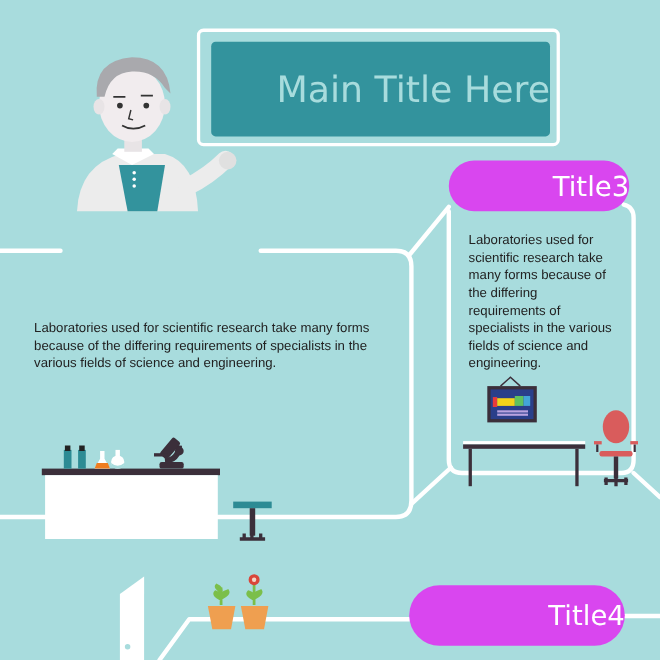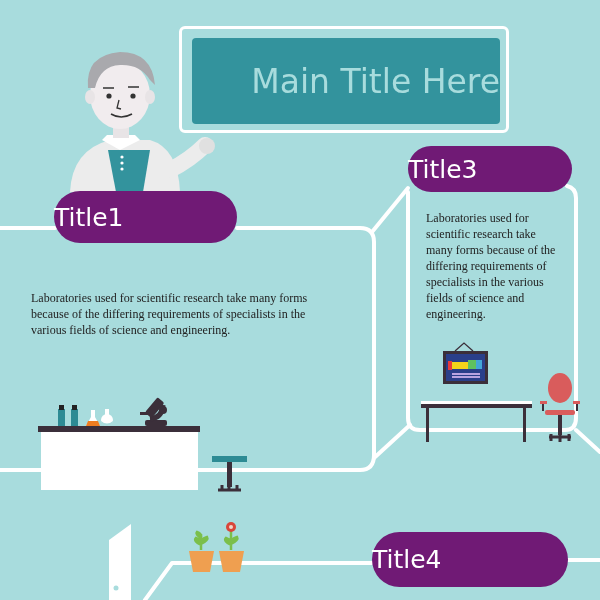--- a/index.html
+++ b/index.html
@@ -2,25 +2,25 @@
 <html><head>
 <meta charset="utf-8">
 <style>
   html, body { margin:0; padding:0; }
   body { width:600px; height:600px; overflow:hidden; background:#a8dcdd; font-family:"DejaVu Sans", sans-serif; }
   .stage { position:relative; width:600px; height:600px; background:#a8dcdd; overflow:hidden; }
   .lines { position:absolute; left:0; top:0; width:600px; height:600px; }
   .title-frame { position:absolute; left:179px; top:26px; width:330px; height:107px; border:3px solid #fff; border-radius:6px; box-sizing:border-box; }
   .title-box { position:absolute; left:192px; top:38px; width:308px; height:86px; background:#33939d; border-radius:4px; display:flex; align-items:center; justify-content:flex-end; }
   .title-text { color:#a8dcdd; font-size:33px; font-family:"DejaVu Sans", sans-serif; letter-spacing:0px; }
-  .pill { position:absolute; background:#701a75; border-radius:30px; color:#fff; display:flex; align-items:center; justify-content:flex-start; font-size:25px; }
+  .pill { position:absolute; background:#d946ef; border-radius:30px; color:#fff; display:flex; align-items:center; justify-content:flex-end; font-size:25px; }
   .pill1 { left:54px; top:191px; width:183px; height:52px; }
   .pill3 { left:408px; top:146px; width:164px; height:46px; }
   .pill4 { left:372px; top:532px; width:196px; height:55px; }
-  .body-text { position:absolute; color:#222; font-size:12px; line-height:16px; font-family:Liberation Serif, serif; }
+  .body-text { position:absolute; color:#222; font-size:12px; line-height:16px; font-family:Liberation Sans, sans-serif; }
   .t1 { left:31px; top:290px; width:310px; }
   .t3 { left:426px; top:210px; width:132px; }
   .illus { position:absolute; left:0; top:0; width:600px; height:600px; pointer-events:none; }
 </style>
 </head>
 <body>
 
 <div class="stage">
 
   <svg class="lines" viewBox="0 0 600 600">
@@ -135,23 +135,20 @@
     <g>
       <path d="M201 550 L201 534 M201 545 Q193 541 196 538 Q202 540 201 545 M201 544 Q209 540 207 537 Q200 539 201 544 M201 538 Q195 534 197 532 Q202 534 201 538" stroke="#7bbf4a" stroke-width="2.5" fill="#7bbf4a"></path>
       <path d="M189 551 L214 551 L210 572 L193 572 Z" fill="#ef9f50"></path>
       <path d="M231 550 L231 530 M231 545 Q223 541 226 538 Q232 540 231 545 M231 544 Q239 540 237 537 Q230 539 231 544" stroke="#7bbf4a" stroke-width="2.5" fill="#7bbf4a"></path>
       <circle cx="231" cy="527" r="5" fill="#d9463a"></circle>
       <circle cx="231" cy="527" r="2" fill="#f3d6c8"></circle>
       <path d="M219 551 L244 551 L240 572 L223 572 Z" fill="#ef9f50"></path>
     </g>
   </svg>
 
-  <div class="pill pill1">
-    <span>Title1</span>
-  </div>
   <div class="pill pill3">
     <span>Title3</span>
   </div>
   <div class="pill pill4">
     <span>Title4</span>
   </div>
 
   <div class="body-text t1">Laboratories used for scientific research take many forms because of the differing requirements of specialists in the various fields of science and engineering.</div>
   <div class="body-text t3">Laboratories used for scientific research take many forms because of the differing requirements of specialists in the various fields of science and engineering.</div>
 

